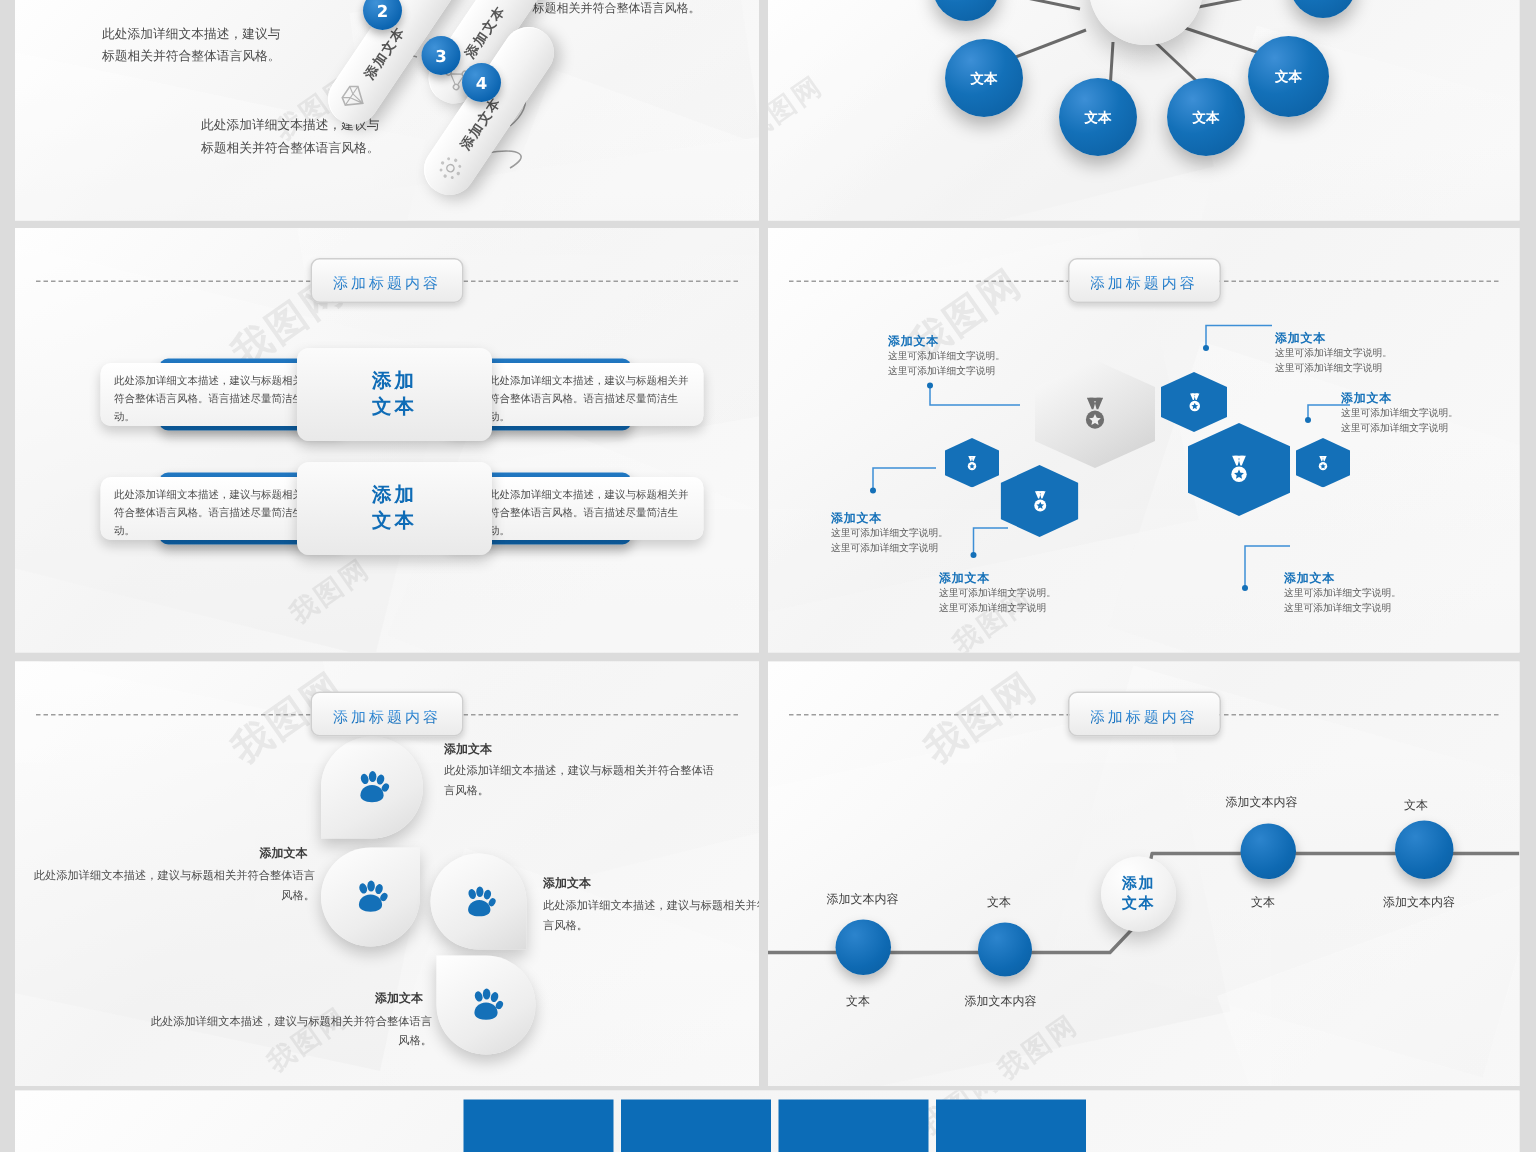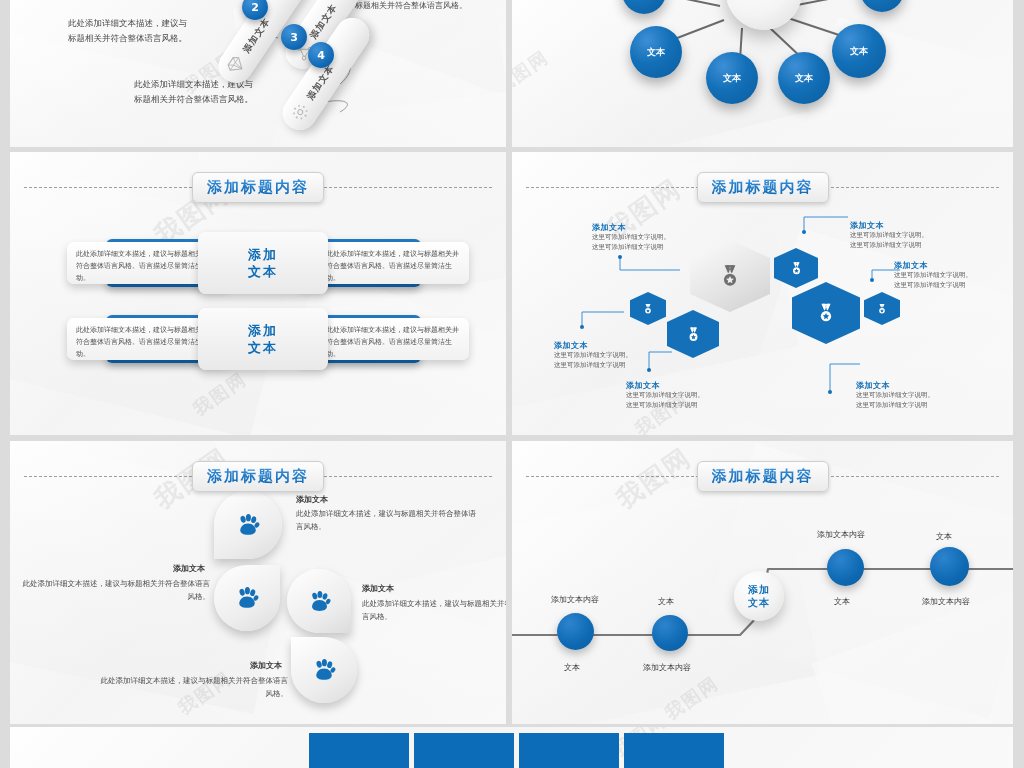--- a/index.html
+++ b/index.html
@@ -53,21 +53,21 @@
   .title-badge {
     position:absolute; left:50%; top:0; transform:translateX(-50%);
     background:linear-gradient(180deg,#fdfdfd 0%,#ebebeb 100%);
     border:1px solid #cfcfcf;
     border-radius:6px;
     padding:4px 14px 5px;
     box-shadow:0 2px 4px rgba(0,0,0,.16);
     z-index:3;
   }
   .title-badge span {
-    font-size:15px; font-weight:bold; letter-spacing:2px;
+    font-size:10px; font-weight:normal; letter-spacing:2px;
     background:linear-gradient(180deg,#3c92de 0%,#0a66b4 100%);
     -webkit-background-clip:text; background-clip:text;
     color:#0f6cb6;
     -webkit-text-fill-color:transparent;
   }
   .title-wrap { position:absolute; left:0; right:0; top:20px; height:30px; }
 
   
   .pill {
     position:absolute;

